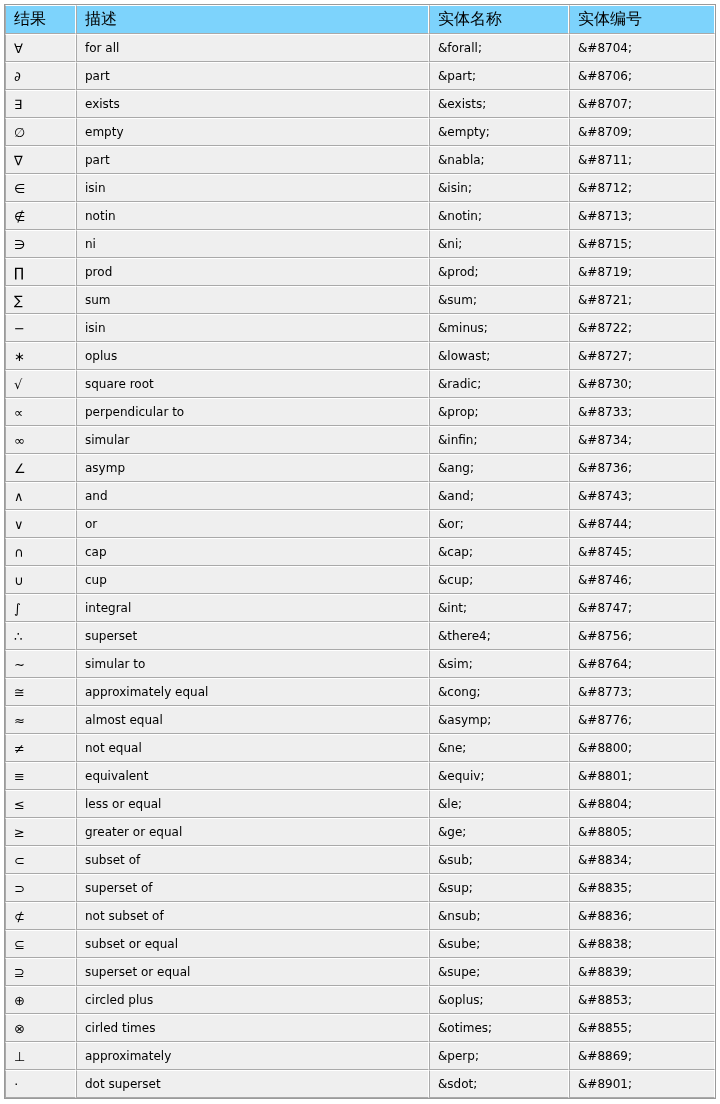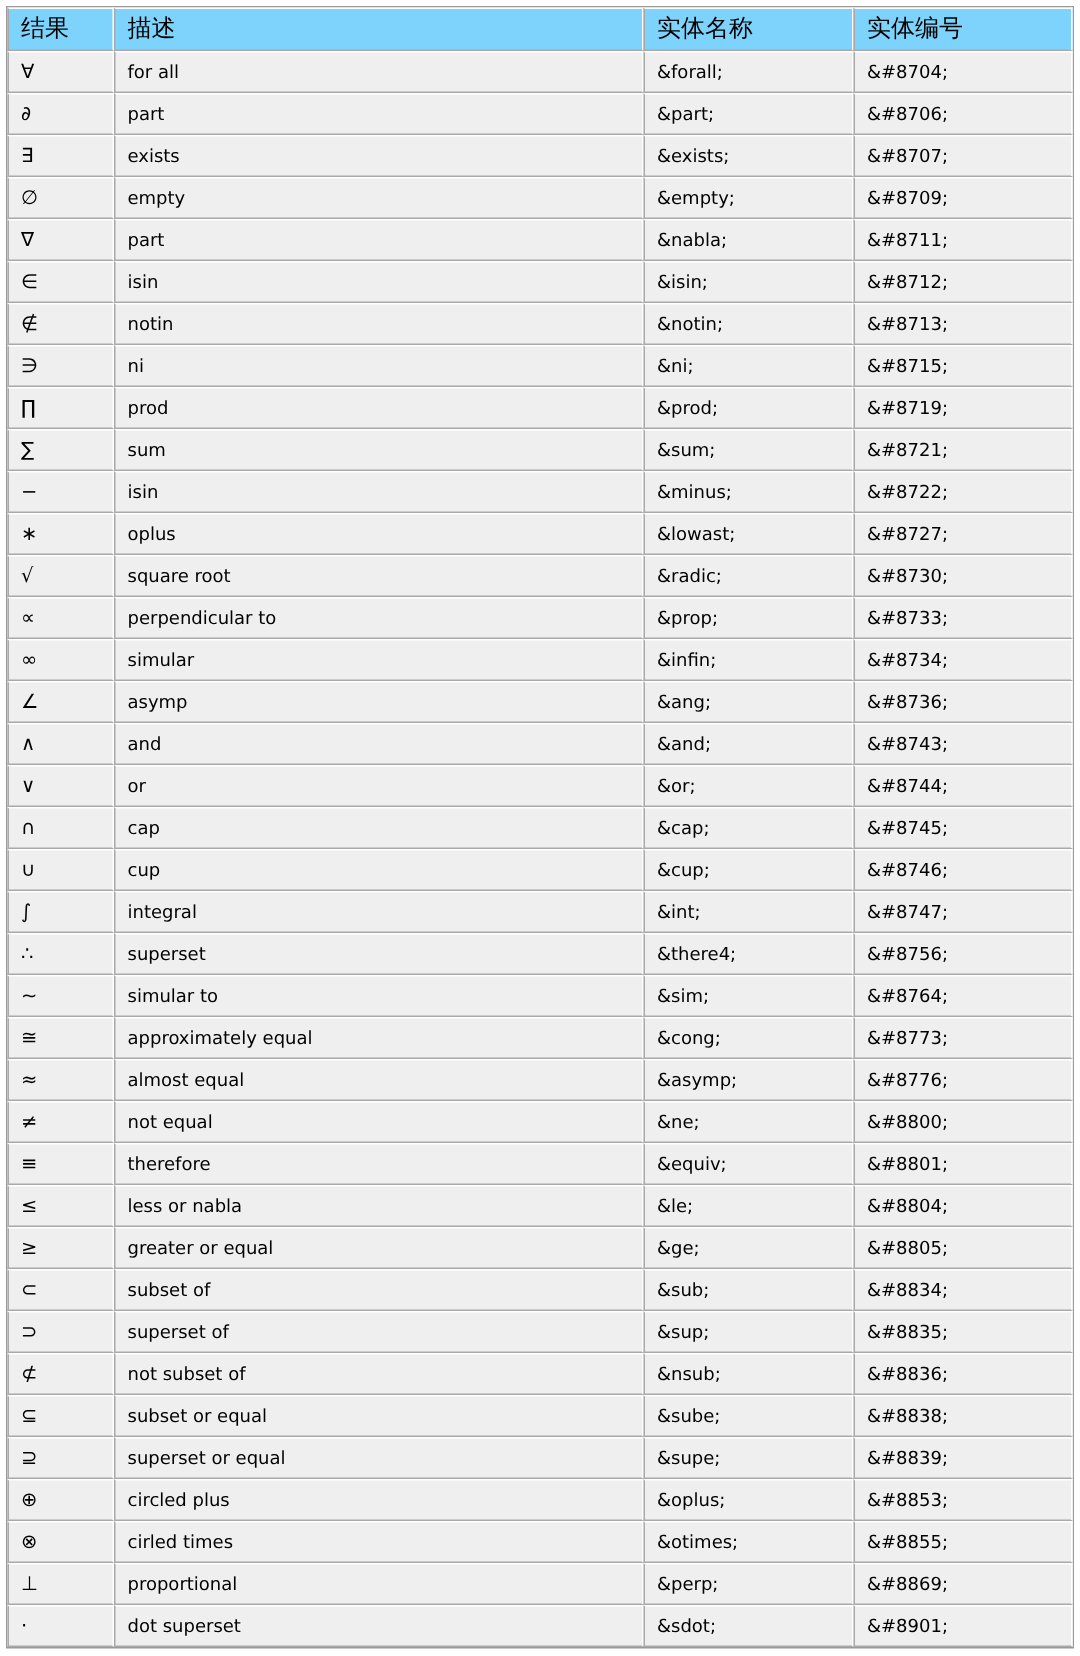--- a/index.html
+++ b/index.html
@@ -222,27 +222,27 @@
           <td class="entity-number">&amp;#8776;</td>
         </tr>
         <tr>
           <td class="symbol">≠</td>
           <td class="description">not equal</td>
           <td class="entity-name">&amp;ne;</td>
           <td class="entity-number">&amp;#8800;</td>
         </tr>
         <tr>
           <td class="symbol">≡</td>
-          <td class="description">therefore</td>
+          <td class="description">equivalent</td>
           <td class="entity-name">&amp;equiv;</td>
           <td class="entity-number">&amp;#8801;</td>
         </tr>
         <tr>
           <td class="symbol">≤</td>
-          <td class="description">less or nabla</td>
+          <td class="description">less or equal</td>
           <td class="entity-name">&amp;le;</td>
           <td class="entity-number">&amp;#8804;</td>
         </tr>
         <tr>
           <td class="symbol">≥</td>
           <td class="description">greater or equal</td>
           <td class="entity-name">&amp;ge;</td>
           <td class="entity-number">&amp;#8805;</td>
         </tr>
         <tr>
@@ -282,21 +282,21 @@
           <td class="entity-number">&amp;#8853;</td>
         </tr>
         <tr>
           <td class="symbol">⊗</td>
           <td class="description">cirled times</td>
           <td class="entity-name">&amp;otimes;</td>
           <td class="entity-number">&amp;#8855;</td>
         </tr>
         <tr>
           <td class="symbol">⊥</td>
-          <td class="description">proportional</td>
+          <td class="description">approximately</td>
           <td class="entity-name">&amp;perp;</td>
           <td class="entity-number">&amp;#8869;</td>
         </tr>
         <tr>
           <td class="symbol">⋅</td>
           <td class="description">dot superset</td>
           <td class="entity-name">&amp;sdot;</td>
           <td class="entity-number">&amp;#8901;</td>
         </tr>
       </tbody>

